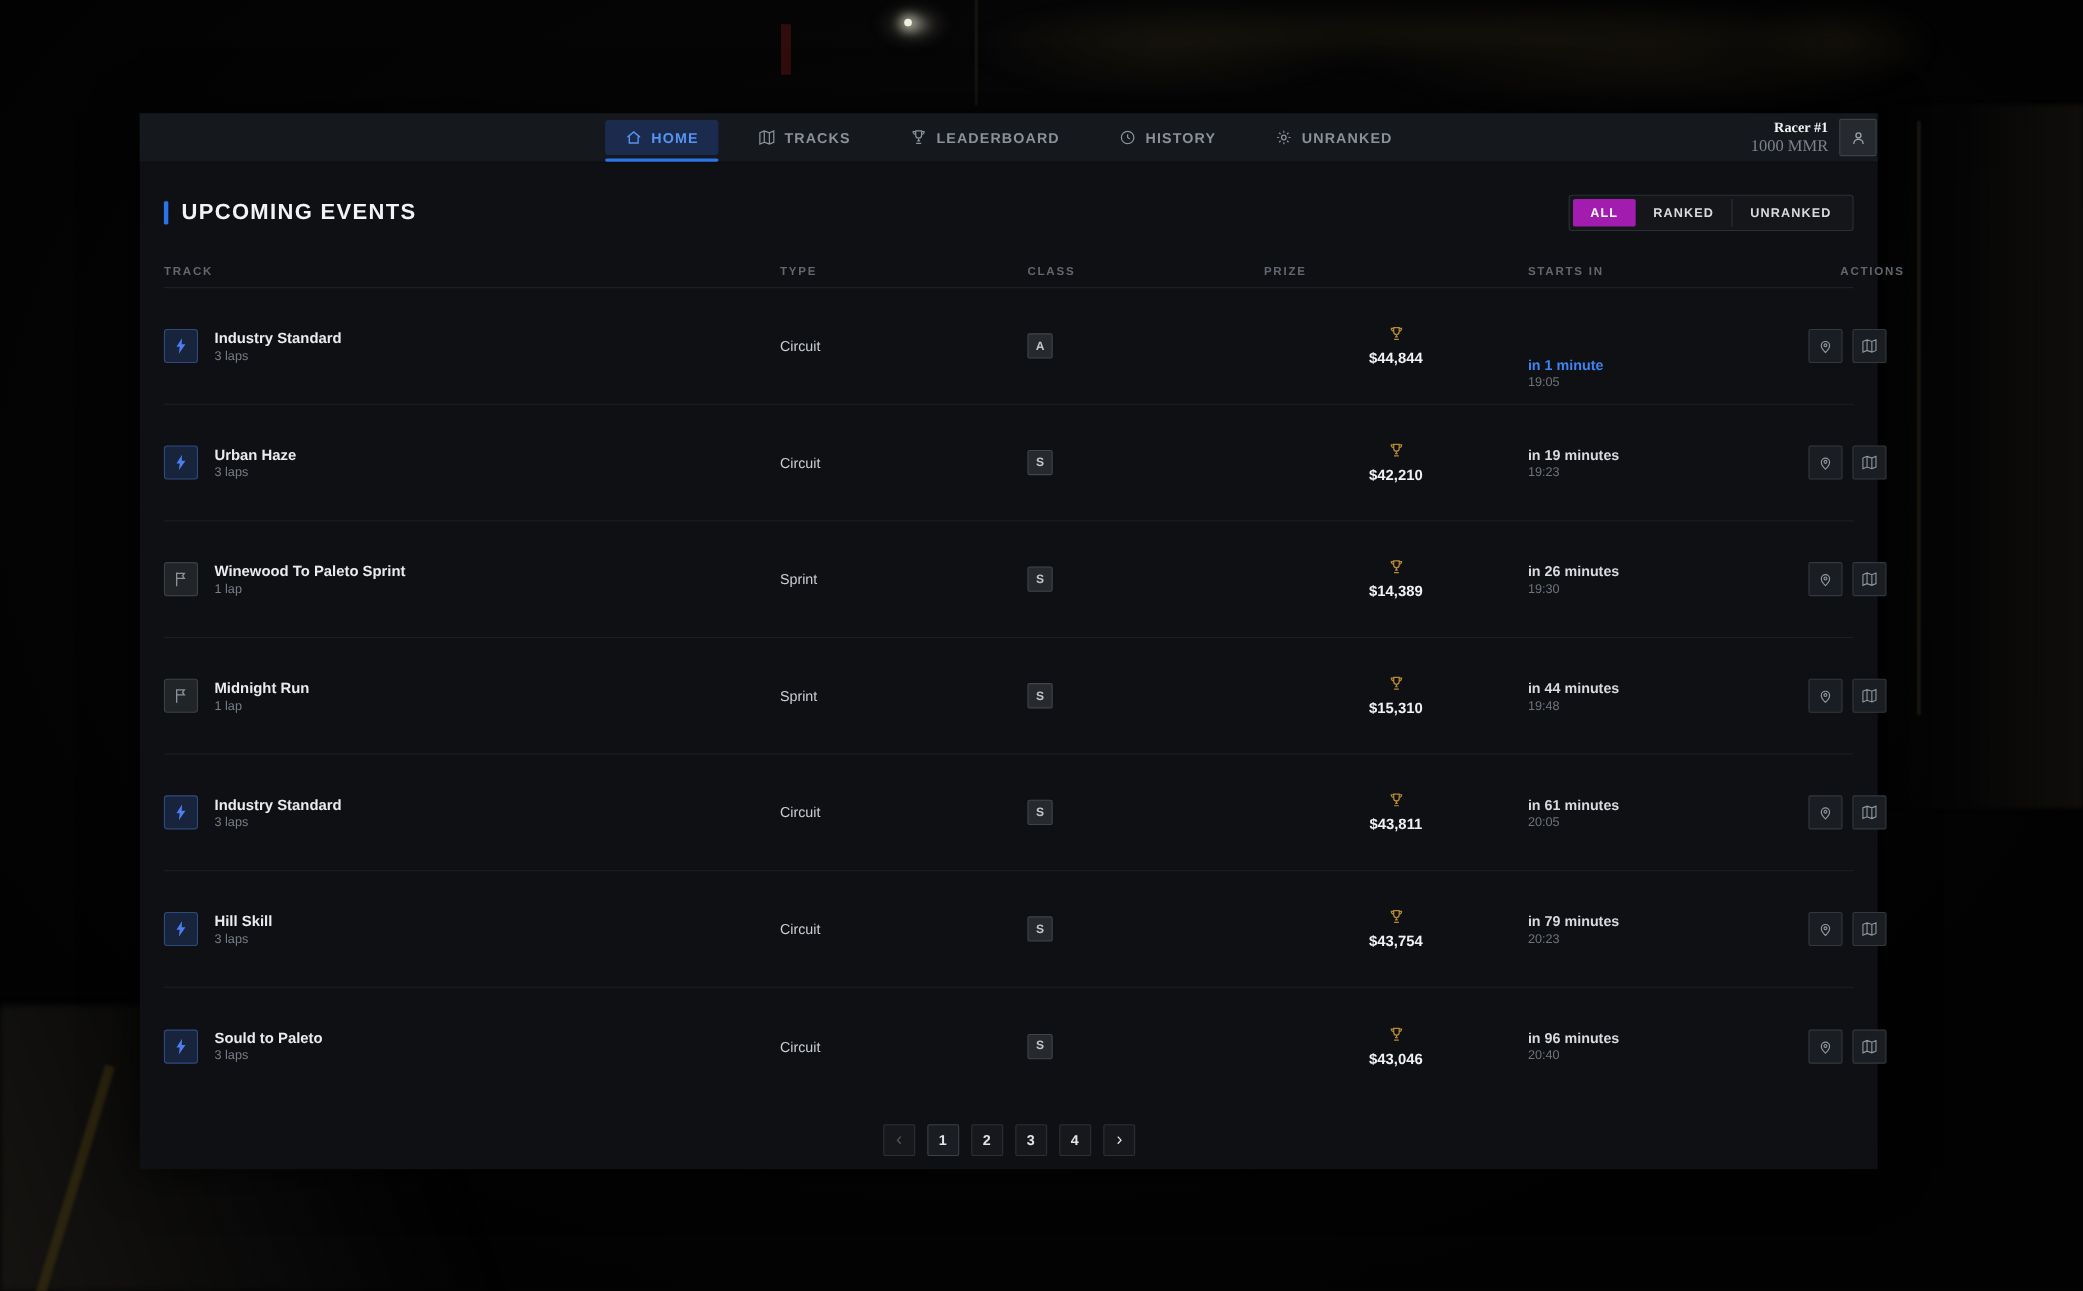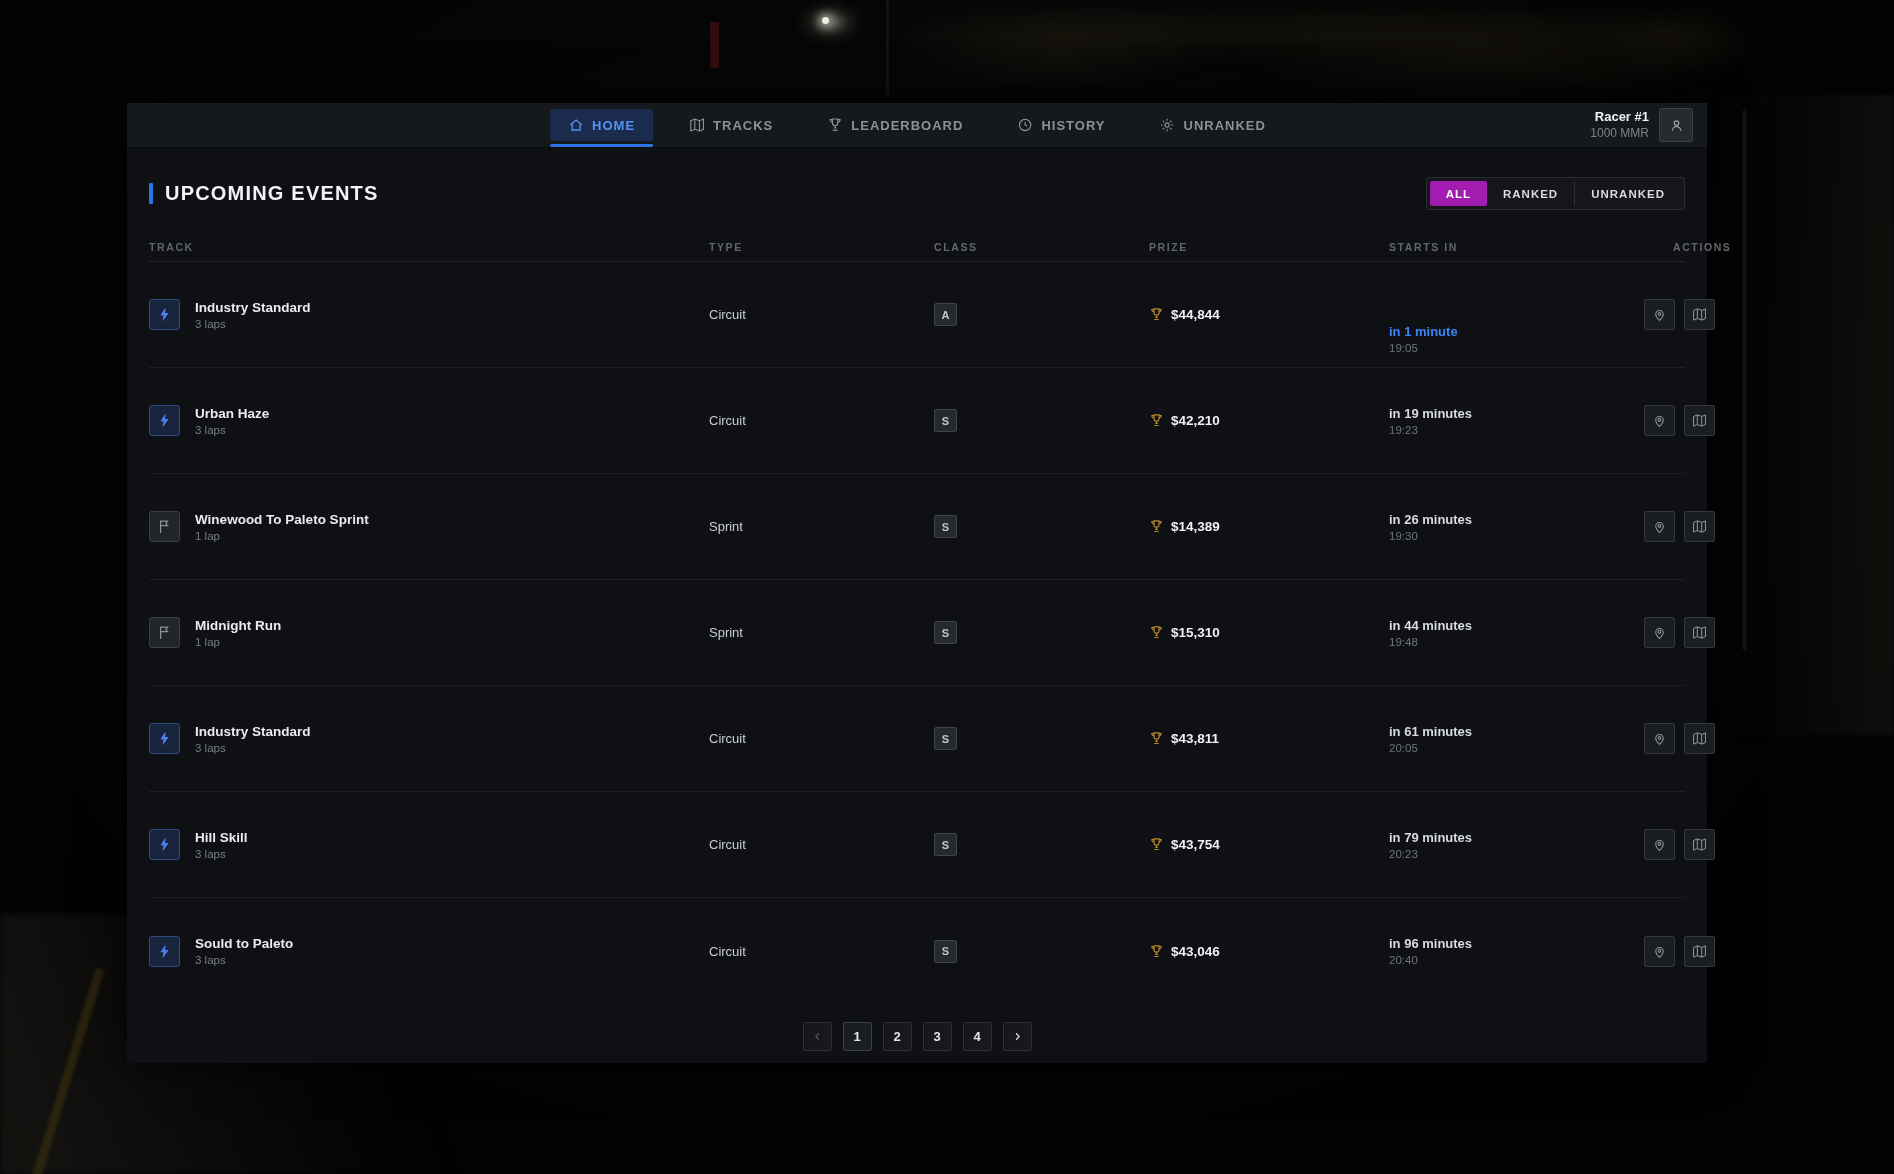--- a/index.html
+++ b/index.html
@@ -44,24 +44,24 @@
     font-size:13px; font-weight:bold; letter-spacing:1px; }
   .nav-item .nicon { width:16px; height:16px; display:inline-flex; }
   .nav-item .nicon svg { width:16px; height:16px; }
   .nav-item.active { color:#5794f2; }
   .nav-item.active .tabbg { position:absolute; inset:6px 0; background:#1a2b4d; border-radius:3px; z-index:0; }
   .nav-item > span { position:relative; z-index:1; }
   .nav-item .underline { display:none; }
   .nav-item.active .underline { display:block; position:absolute; left:0; right:0; bottom:0; height:3px;
     background:#2d73e8; border-radius:2px; z-index:2; }
 
-  .user { position:absolute; right:14px; top:0; height:100%; display:flex; align-items:center; gap:10px; }
+  .user { position:absolute; right:1px; top:0; height:100%; display:flex; align-items:center; gap:10px;font-family:Liberation Serif, serif; }
   .user-text { text-align:right; line-height:1.25; }
   .user-name { color:#f0f1f3; font-size:13px; font-weight:bold; }
-  .user-mmr { color:#7e838b; font-size:12px; }
+  .user-mmr { color:#7e838b; font-size:15px; }
   .avatar-btn { width:34px; height:34px; background:#26292e; border:1px solid #3d4147; border-radius:2px;
     display:flex; align-items:center; justify-content:center; color:#9aa0a8; cursor:pointer; }
   .avatar-btn svg { width:17px; height:17px; }
 
   
   .content { padding:0 22px; }
   .page-header { margin-top:29px; display:flex; align-items:center; justify-content:space-between; height:33px; }
   .title-wrap { display:flex; align-items:center; gap:12px; }
   .accent-bar { width:4px; height:21px; background:#2d73e8; border-radius:1px; }
   .page-title { color:#f2f3f5; font-size:20px; font-weight:bold; letter-spacing:1.2px; }
@@ -93,21 +93,21 @@
   .tmeta { display:flex; flex-direction:column; gap:3px; }
   .tname { color:#e9ebed; font-size:13.5px; font-weight:bold; }
   .tlaps { color:#787e86; font-size:11.5px; }
 
   .c-type { color:#c9cdd2; font-size:13px; }
 
   .chip { display:inline-flex; align-items:center; justify-content:center; width:23px; height:23px;
     background:#26292e; border:1px solid #41454b; border-radius:2px;
     color:#c2c6cb; font-size:11px; font-weight:bold; }
 
-  .c-prize { display:flex; align-items:center; gap:7px; }
+  .c-prize { display:flex; align-items:center; gap:7px;flex-direction:column; }
   .trophy-ic { color:#b98a2e; display:inline-flex; }
   .trophy-ic svg { width:15px; height:15px; }
   .amount { color:#f0f1f3; font-size:13.5px; font-weight:bold; }
 
   .c-starts { display:flex; flex-direction:column; gap:3px; }
   .s1 { color:#d8dbdf; font-size:13px; font-weight:bold; }
   .trow.urgent .s1 { color:#3d85f4;margin-top:48px; }
   .s2 { color:#6f747c; font-size:11.5px; }
 
   .c-actions { display:flex; justify-content:flex-end; gap:9px; }

